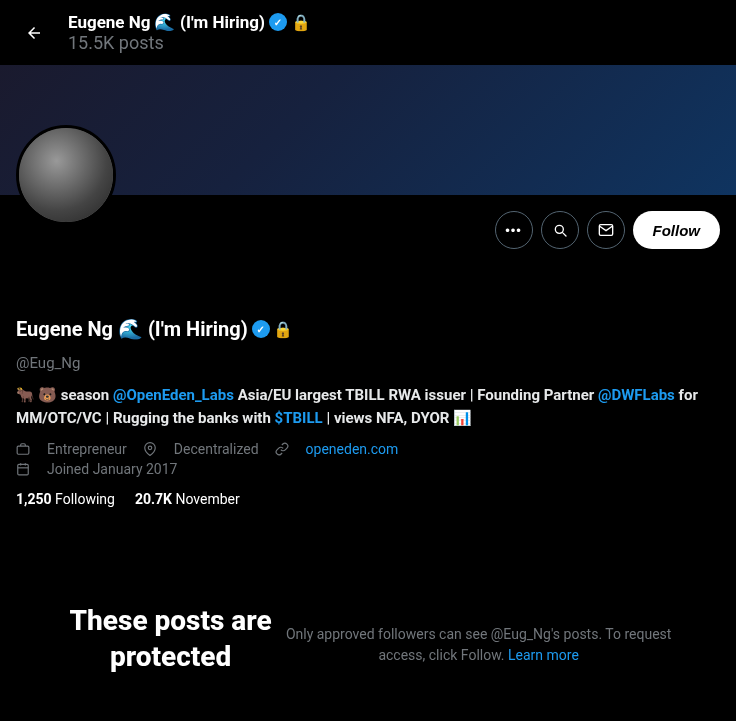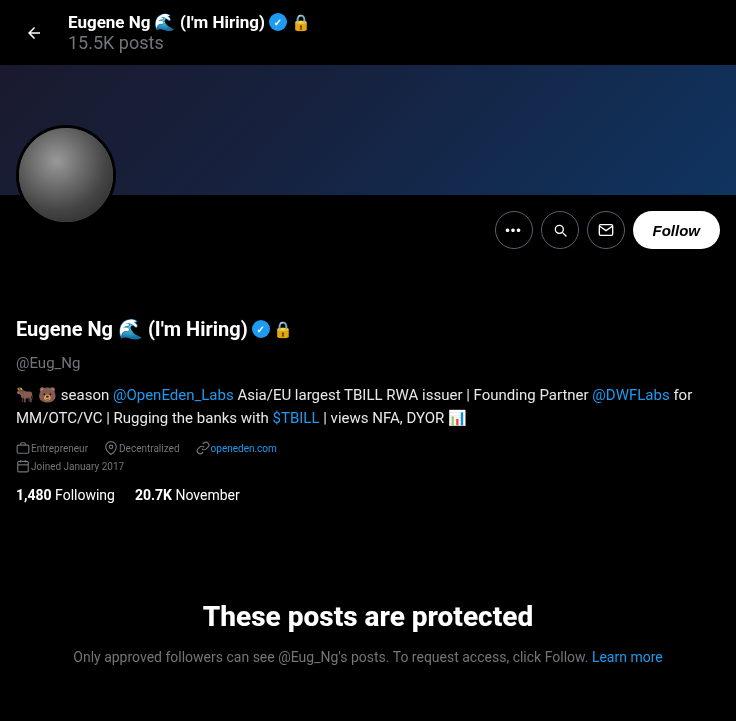--- a/index.html
+++ b/index.html
@@ -165,20 +165,21 @@
       font-size: 15px;
       color: #71767b;
       margin-top: 13px;
     }
 
     .bio {
       margin-top: 12px;
       font-size: 15px;
       color: #e7e9ea;
       line-height: 1.5;
+      font-weight: bold;
     }
 
     .bio .mention {
       color: #1d9bf0;
     }
 
     .bio .cashtag {
       color: #1d9bf0;
     }
 
@@ -192,23 +193,23 @@
     .meta-row {
       display: flex;
       align-items: center;
       gap: 16px;
       flex-wrap: wrap;
     }
 
     .meta-item {
       display: flex;
       align-items: center;
-      gap: 1px;
-      color: #71767b;
-      font-size: 10px;
+      gap: 17px;
+      color: #71767b;
+      font-size: 14px;
     }
 
     .meta-item a {
       color: #1d9bf0;
       text-decoration: none;
       text-align: center;
     }
 
     .follow-counts {
       margin-top: 14px;
@@ -223,21 +224,20 @@
     }
 
     .follow-counts .label {
       color: #ffffff;
     }
 
     
     .protected-section {
       margin-top: 80px;
       display: flex;
-      flex-direction: column;
       align-items: center;
       text-align: center;
       padding: 0 60px;
     }
 
     .protected-title {
       font-size: 28px;
       font-weight: 800;
       color: #fff;
       line-height: 1.3;
@@ -347,21 +347,21 @@
             <line x1="8" y1="2" x2="8" y2="6"></line>
             <line x1="3" y1="10" x2="21" y2="10"></line>
         </svg>
         <span>Joined January 2017</span>
       </div>
     </div>
   </div>
 
   <div class="follow-counts">
     <div style="cursor:pointer;">
-      <span class="count">1,480</span>
+      <span class="count">1,250</span>
       <span class="label">Following</span>
     </div>
     <div style="cursor:pointer;">
       <span class="count">20.7K</span>
       <span class="label">November</span>
     </div>
   </div>
 
 </div>
 

